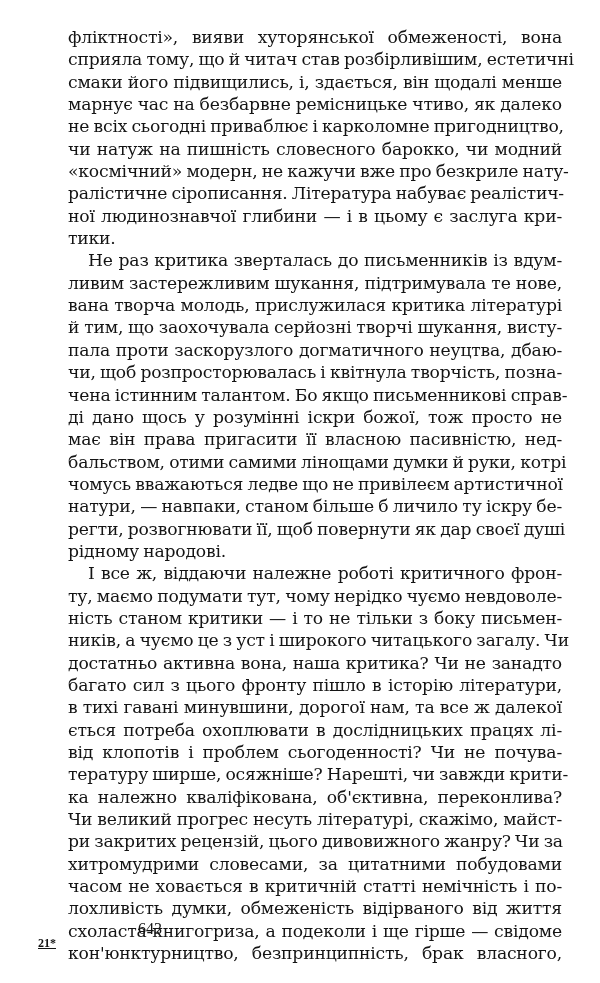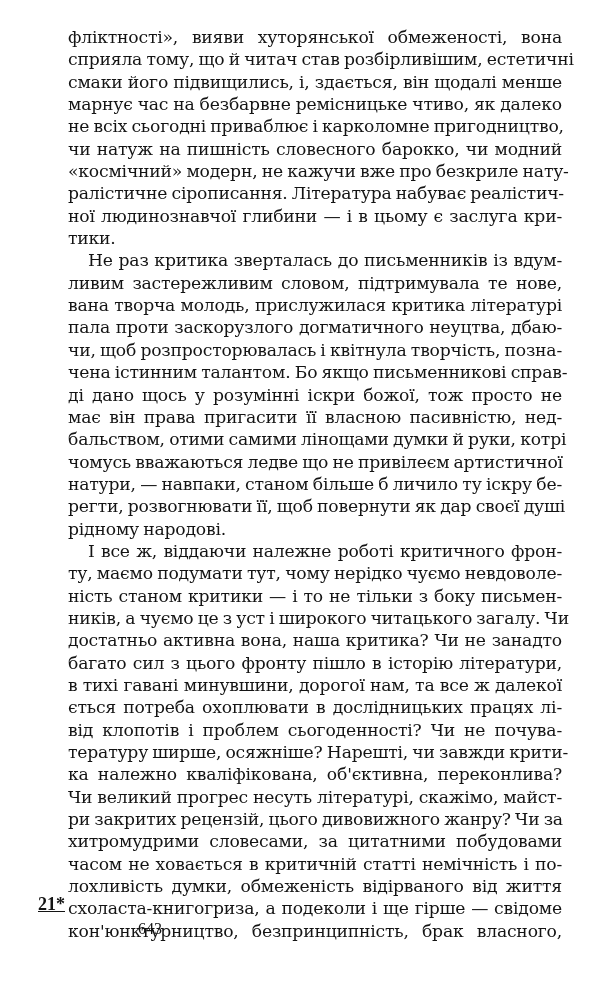--- a/index.html
+++ b/index.html
@@ -20,22 +20,22 @@
     word-spacing: -1px;
     margin-left: 30px;
   }
   .line.last { text-align-last: left; }
   .line.indent { padding-left: 20px; }
   .pagenum {
     position: absolute; left: 138px; top: 920px;
     font-family: "Liberation Serif", serif; font-size: 16px;
   }
   .sig {
-    position: absolute; left: 38px; top: 894px;
-    font-family: "Liberation Serif", serif; font-size: 18px; font-weight: bold; text-decoration: underline;
+    position: absolute; left: 38px; top: 936px;
+    font-family: "Liberation Serif", serif; font-size: 12px; font-weight: bold; text-decoration: underline;
   }
 </style>
 </head>
 <body>
 
 <div class="page">
 
   <div>
     <div class="line">флiктностi», вияви хуторянської обмеженостi, вона</div>
     <div class="line">сприяла тому, що й читач став розбiрливiшим, естетичнi</div>
@@ -44,22 +44,23 @@
     <div class="line">не всiх сьогоднi приваблює i карколомне пригодництво,</div>
     <div class="line">чи натуж на пишнiсть словесного барокко, чи модний</div>
     <div class="line">«космiчний» модерн, не кажучи вже про безкриле нату-</div>
     <div class="line">ралiстичне сiрописання. Лiтература набуває реалiстич-</div>
     <div class="line">ної людинознавчої глибини — i в цьому є заслуга кри-</div>
     <div class="line last">тики.</div>
   </div>
 
   <div>
     <div class="line indent">Не раз критика зверталась до письменникiв iз вдум-</div>
-    <div class="line">ливим застережливим словом, пiдтримувала те нове,</div>
+    <div class="line">ливим застережливим шукання, пiдтримувала те нове,</div>
     <div class="line">вана творча молодь, прислужилася критика лiтературi</div>
+    <div class="line">й тим, що заохочувала серйознi творчi шукання, висту-</div>
     <div class="line">пала проти заскорузлого догматичного неуцтва, дбаю-</div>
     <div class="line">чи, щоб розпросторювалась i квiтнула творчiсть, позна-</div>
     <div class="line">чена iстинним талантом. Бо якщо письменниковi справ-</div>
     <div class="line">дi дано щось у розумiннi iскри божої, тож просто не</div>
     <div class="line">має вiн права пригасити її власною пасивнiстю, нед-</div>
     <div class="line">бальством, отими самими лiнощами думки й руки, котрi</div>
     <div class="line">чомусь вважаються ледве що не привiлеєм артистичної</div>
     <div class="line">натури, — навпаки, станом бiльше б личило ту iскру бе-</div>
     <div class="line">регти, розвогнювати її, щоб повернути як дар своєї душi</div>
     <div class="line last">рiдному народовi.</div>

